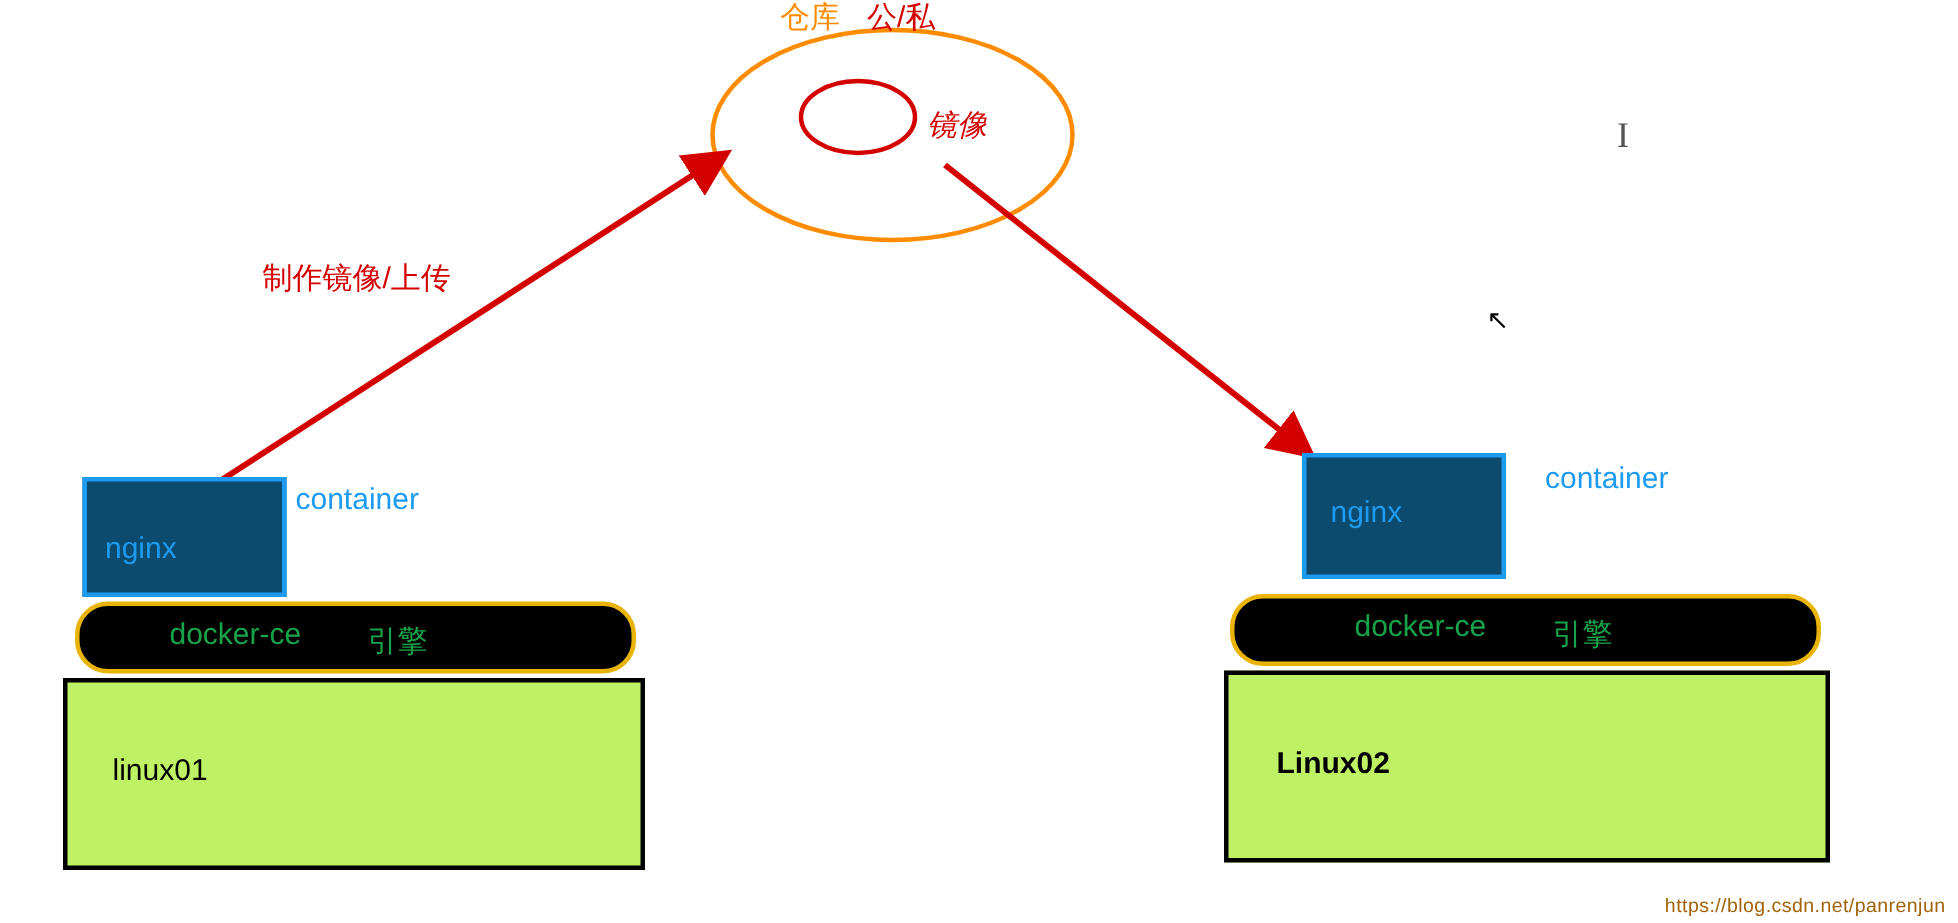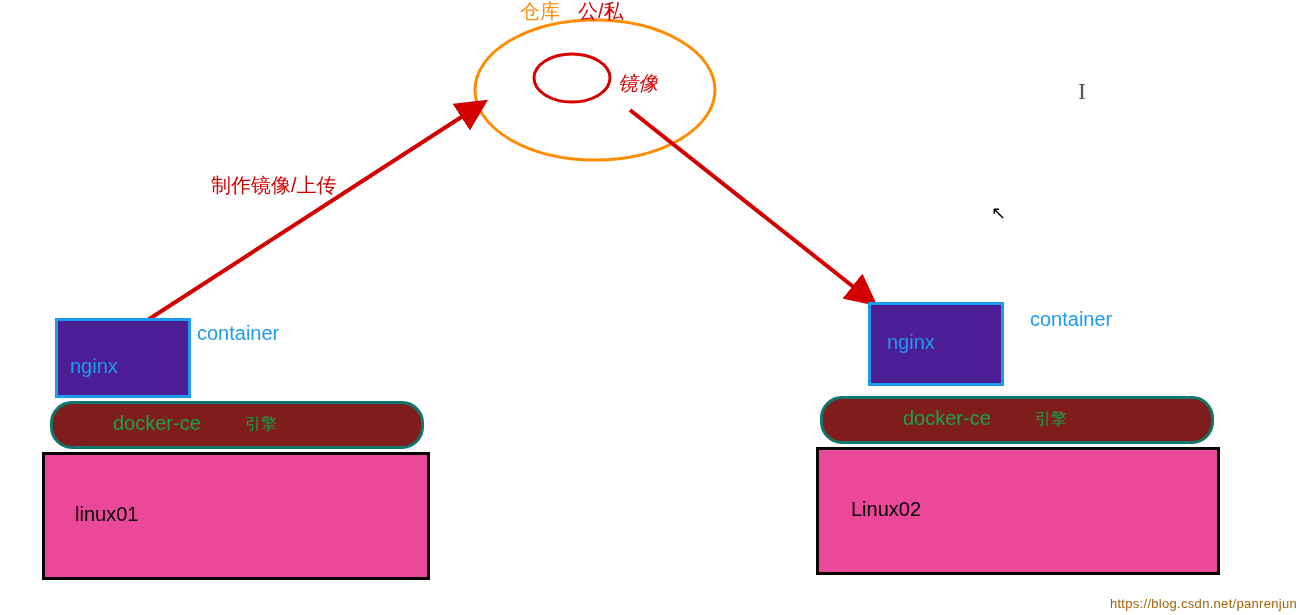--- a/index.html
+++ b/index.html
@@ -19,36 +19,36 @@
   }
   .abs { position: absolute; }
   
   .t-blue   { color: #1d9bf0; }
   .t-green  { color: #16a34a; }
   .t-black  { color: #000000; }
   .t-red    { color: #d40000; }
   .t-orange { color: #ff8c00; }
   .t-grey   { color: #a16207; }
   .fs-m { font-size: 20px; }
-  .fs-s { font-size: 16px; }
+  .fs-s { font-size: 20px; }
   .fs-xs{ font-size: 13px; }
   
   .box-blue {
     border: 3px solid #1d9bf0;
-    background: #4c1d95;
+    background: #0c4a6e;
     text-decoration: underline;
   }
   .box-green {
-    border: 3px solid #0f766e;
+    border: 3px solid #eab308;
     border-radius: 22px;
-    background: #7f1d1d;
+    background: #000000;
   }
   .box-black {
     border: 3px solid #000;
-    background: #ec4899;
+    background: #bef264;
   }
   svg.overlay {
     position: absolute;
     left: 0; top: 0;
     width: 1305px;
     height: 615px;
     pointer-events: none;
   }
   .watermark {
     position: absolute;
@@ -75,21 +75,21 @@
 
     <line x1="140" y1="325" x2="480" y2="105" stroke="#d40000" stroke-width="4" marker-end="url(#arrowRed)"></line>
 
     <line x1="630" y1="110" x2="870" y2="300" stroke="#d40000" stroke-width="4" marker-end="url(#arrowRed)"></line>
   </svg>
 
   <div class="abs t-orange fs-m" style="left:520px; top:-2px;">仓库</div>
   <div class="abs t-red fs-m" style="left:578px; top:-2px;">公/私</div>
   <div class="abs t-red fs-m" style="left:618px; top:70px;font-style:italic;">镜像</div>
 
-  <div class="abs t-red fs-m" style="left:175px; top:172px;margin-left:36px;">制作镜像/上传</div>
+  <div class="abs t-red fs-m" style="left:175px; top:172px;">制作镜像/上传</div>
 
   <div class="abs box-blue" style="left:55px; top:318px; width:130px; height:74px;">
     <div class="abs t-blue fs-m" style="left:12px; top:34px;">nginx</div>
   </div>
   <div class="abs t-blue fs-m" style="left:197px; top:322px;">container</div>
 
   <div class="abs box-green" style="left:50px; top:401px; width:368px; height:42px;">
     <span class="abs t-green fs-m" style="left:60px; top:8px;">docker-ce</span>
     <span class="abs t-green fs-s" style="left:192px; top:10px;">引擎</span>
   </div>
@@ -100,21 +100,21 @@
 
   <div class="abs box-blue" style="left:868px; top:302px; width:130px; height:78px;">
     <div class="abs t-blue fs-m" style="left:16px; top:26px;">nginx</div>
   </div>
   <div class="abs t-blue fs-m" style="left:1030px; top:308px;">container</div>
   <div class="abs box-green" style="left:820px; top:396px; width:388px; height:42px;">
     <span class="abs t-green fs-m" style="left:80px; top:8px;">docker-ce</span>
     <span class="abs t-green fs-s" style="left:212px; top:10px;">引擎</span>
   </div>
   <div class="abs box-black" style="left:816px; top:447px; width:398px; height:122px;">
-    <div class="abs t-black fs-m" style="left:32px; top:48px;">Linux02</div>
+    <div class="abs t-black fs-m" style="left:32px; top:48px;font-weight:bold;">Linux02</div>
   </div>
 
   <div class="abs" style="left:991px; top:202px; font-size:18px; color:#000;">↖</div>
 
   <div class="abs" style="left:1078px; top:78px; font-size:24px; color:#555; font-family:serif;">I</div>
 
   <div class="watermark t-grey fs-xs">https://blog.csdn.net/panrenjun</div>
 </div>
 
 </body></html>

